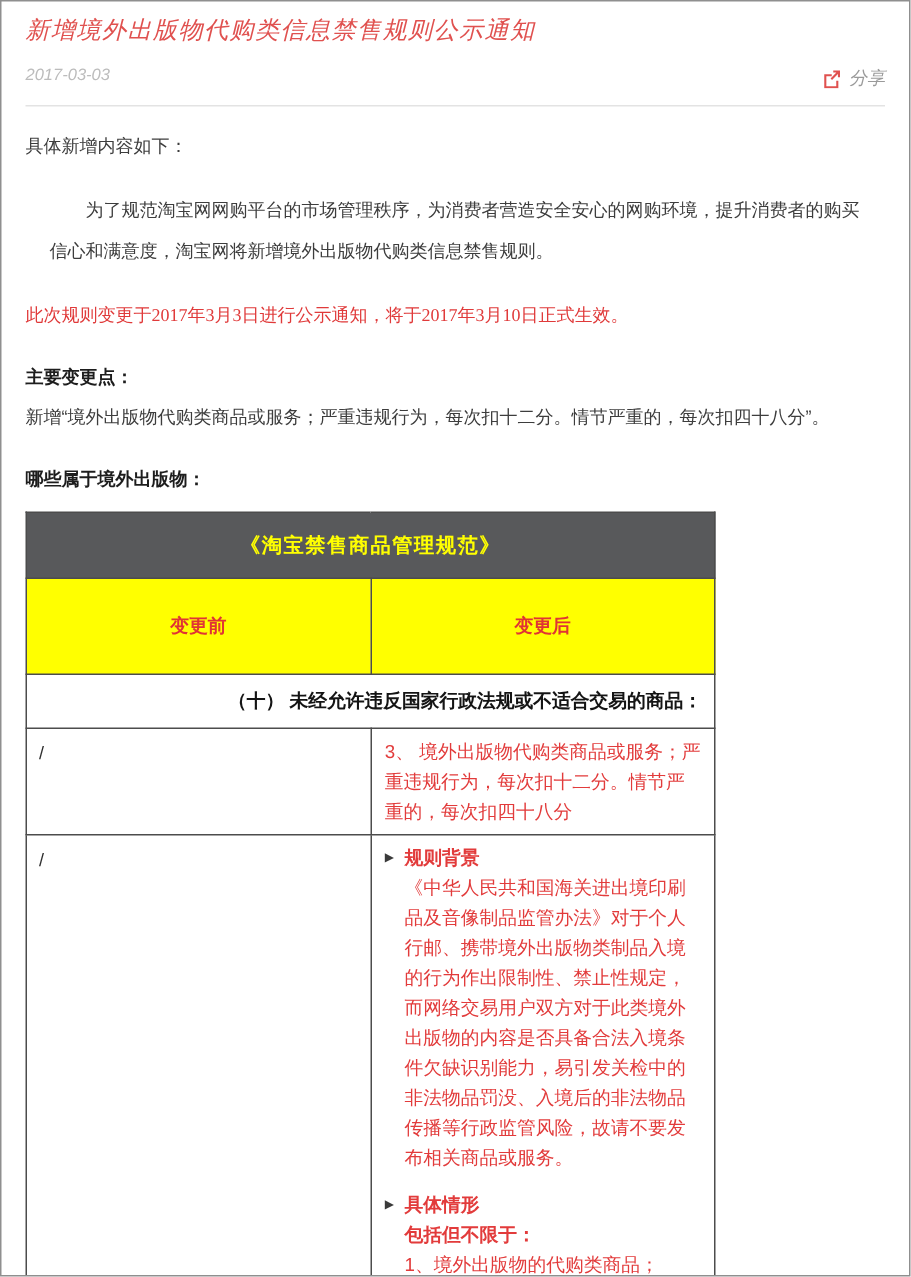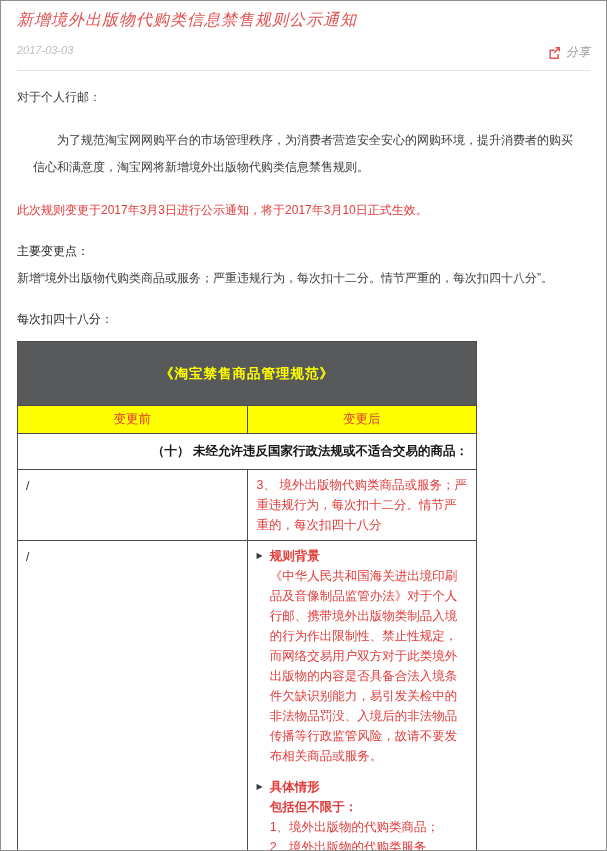--- a/index.html
+++ b/index.html
@@ -27,49 +27,49 @@
   .date { color: #bcbcbc; font-size: 11px; }
   .share-button {
     display: flex; align-items: center; gap: 5px;
     color: #9a9a9a; font-size: 12px; cursor: pointer;
   }
   .share-button svg { display: block; }
 
   .content { padding: 13px 16px 0 16px; font-size: 12px; line-height: 27px; }
   .greeting { margin: 0; color: #3d3d3d; }
   .intro { margin: 16px; text-indent: 2em; color: #3d3d3d; }
-  .notice-red { margin: 14px 0 0 0; color: #e03a3a; }
-  .sec-heading { margin: 14px 0 0 0; font-weight: normal; color: #1d1d1d; }
+  .notice-red { margin: 14px 0 0 0; color: #e03a3a; font-family: Liberation Serif, serif; }
+  .sec-heading { margin: 14px 0 0 0; font-weight: bold; color: #1d1d1d; }
   .changes-text { margin: 0; color: #3d3d3d; }
 
   table.rules {
     width: 460px;
     border-collapse: collapse;
     margin-top: 8px;
     table-layout: fixed;
   }
   table.rules th, table.rules td {
     border: 1px solid #4c4c4c;
   }
   .tbl-title {
     background: #58595b;
     color: #ffff00;
     font-size: 13.5px;
     font-weight: bold;
     text-align: center;
-    padding: 18px 2px;
+    padding: 8px 2px;
     letter-spacing: 1px;
   }
   .tbl-colhead {
     background: #ffff00;
     color: #e03434;
     font-size: 12.5px;
-    font-weight: normal;
+    font-weight: bold;
     text-align: center;
-    padding: 0;
+    padding: 18px;
   }
   .tbl-section {
     font-weight: bold;
     color: #141414;
     font-size: 12.5px;
     padding: 4px 8px;
     text-align: right;
   }
   td.cell-before {
     width: 230px;
@@ -114,26 +114,26 @@
           <path d="M1.5 3.5 h5 v1.4 h-3.6 v6.6 h6.6 v-3.6 h1.4 v5 h-9.4 z" fill="#e0514f"></path>
           <path d="M7.5 1 h4.5 v4.5 h-1.4 v-2.1 l-3.9 3.9 -1 -1 3.9 -3.9 h-2.1 z" fill="#e0514f"></path>
         </svg>
       </span>
       <span>分享</span>
     </span>
   </div>
 </div>
 
 <div class="content">
-  <p class="greeting">对于个人行邮：</p>
+  <p class="greeting">具体新增内容如下：</p>
   <p class="intro">为了规范淘宝网网购平台的市场管理秩序，为消费者营造安全安心的网购环境，提升消费者的购买信心和满意度，淘宝网将新增境外出版物代购类信息禁售规则。</p>
   <p class="notice-red">此次规则变更于2017年3月3日进行公示通知，将于2017年3月10日正式生效。</p>
   <p class="sec-heading">主要变更点：</p>
   <p class="changes-text">新增“境外出版物代购类商品或服务；严重违规行为，每次扣十二分。情节严重的，每次扣四十八分”。</p>
-  <p class="sec-heading">每次扣四十八分：</p>
+  <p class="sec-heading">哪些属于境外出版物：</p>
 
   <table class="rules">
     <tbody>
       <tr>
         <th class="tbl-title" colspan="2">《淘宝禁售商品管理规范》</th>
       </tr>
       <tr>
         <th class="tbl-colhead">变更前</th>
         <th class="tbl-colhead">变更后</th>
       </tr>

